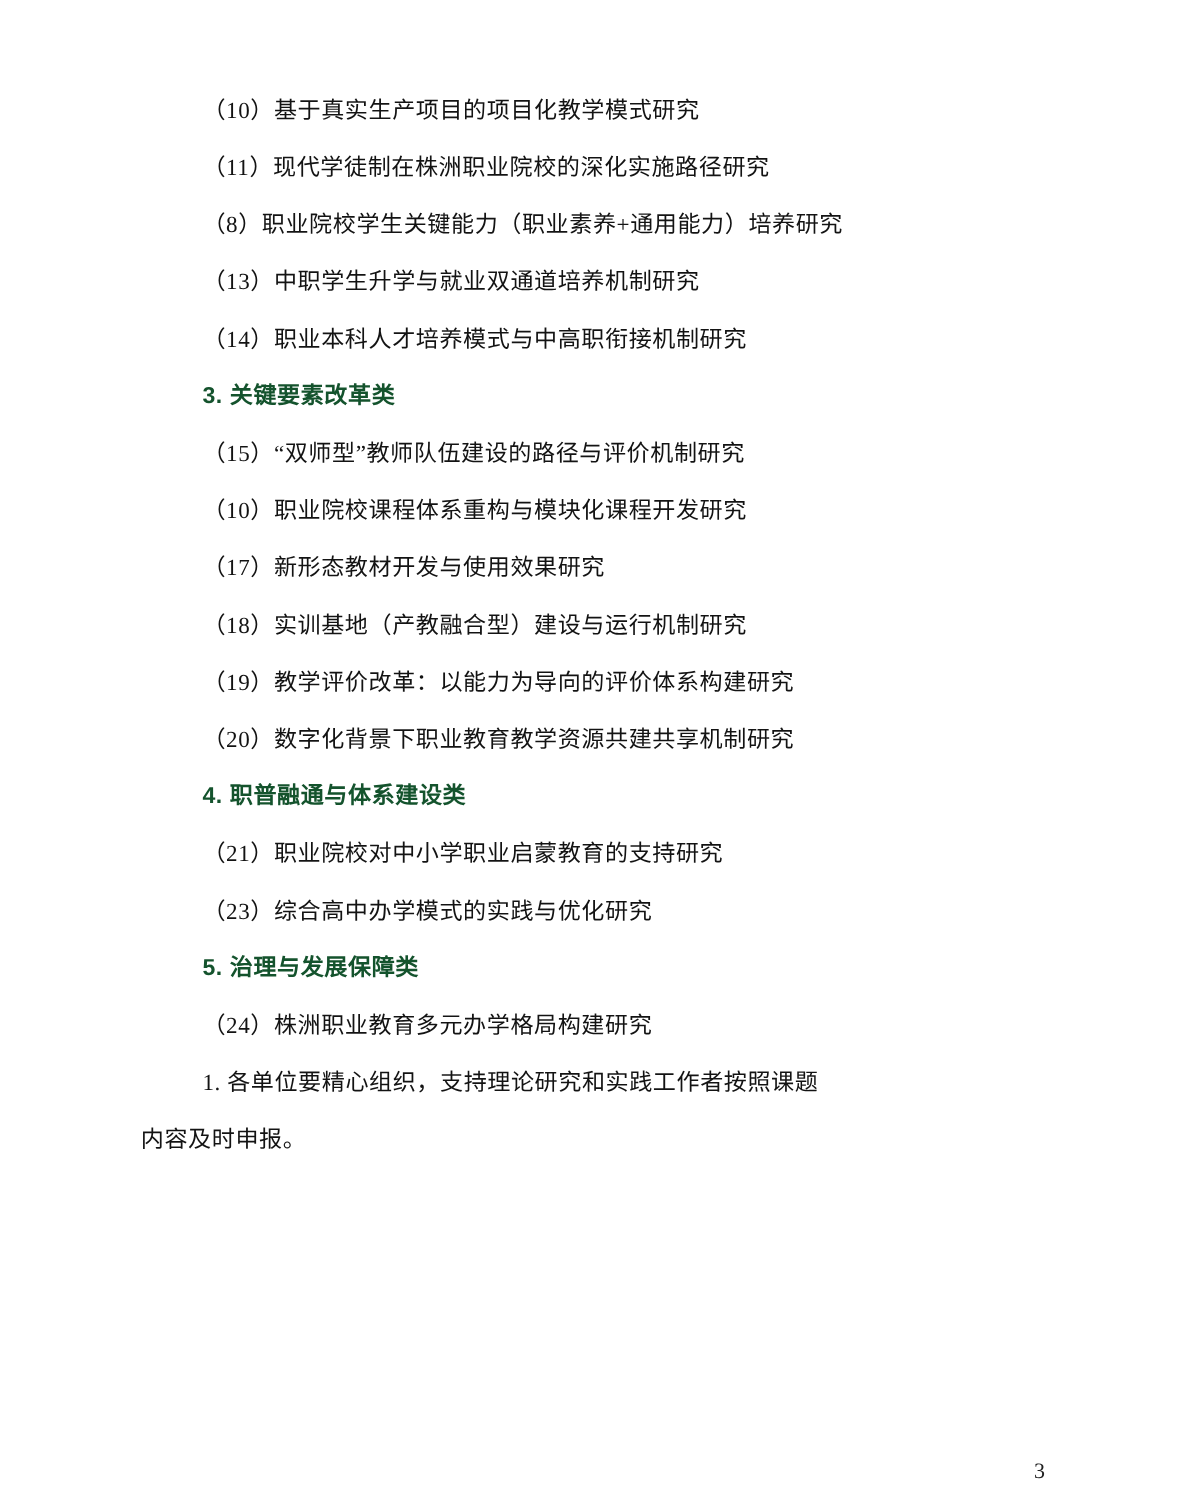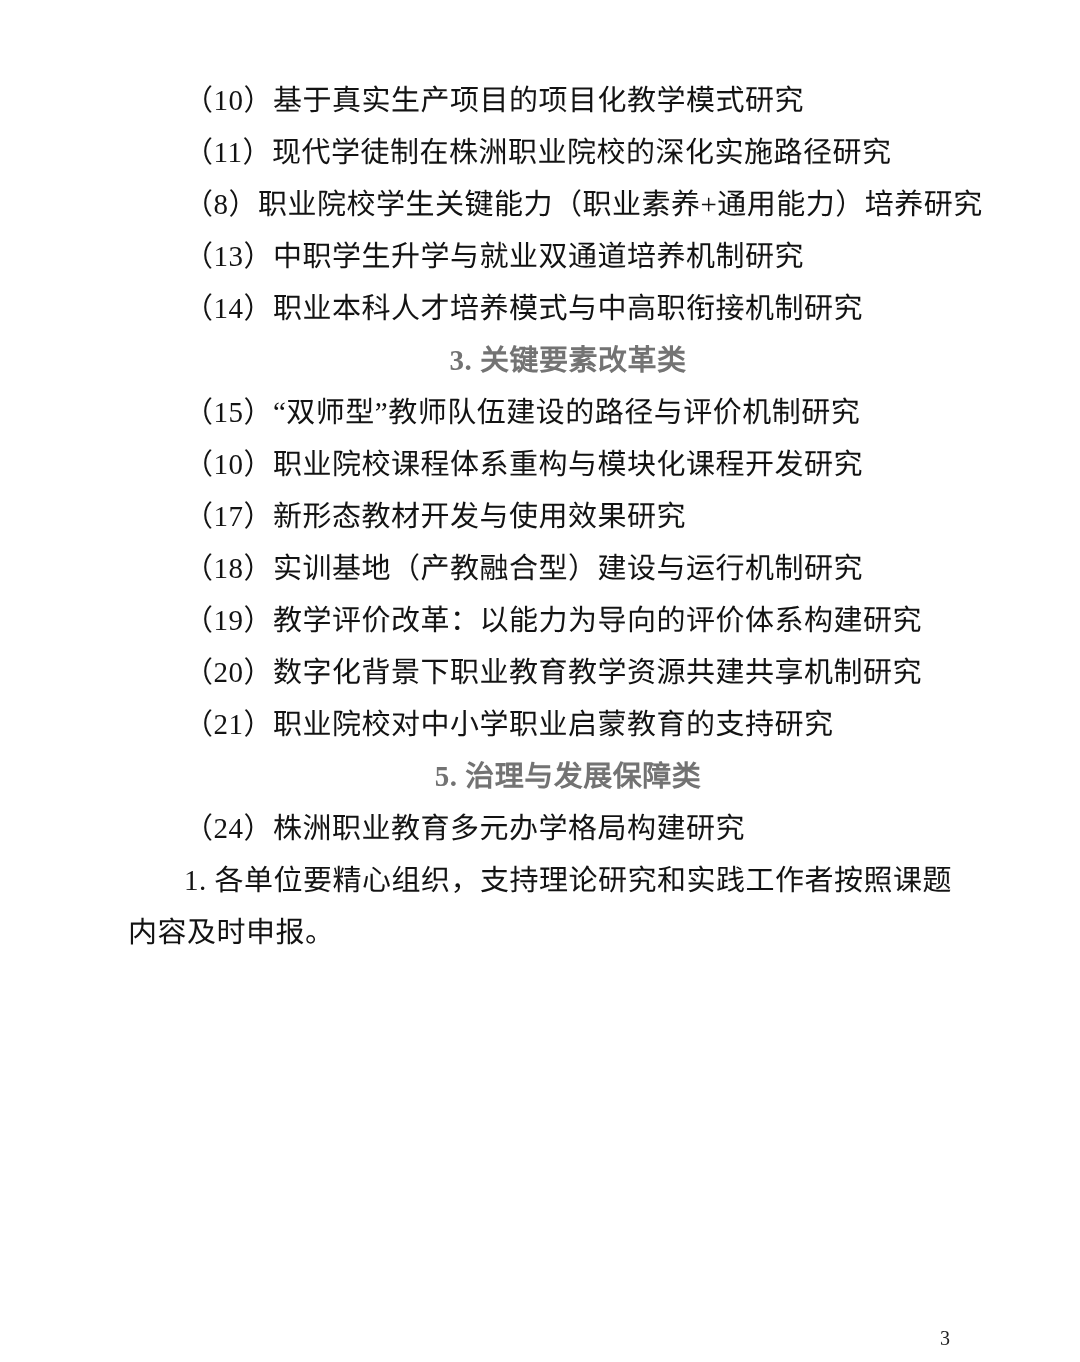--- a/index.html
+++ b/index.html
@@ -20,43 +20,42 @@
     inset: 0;
     background: #ffffff;
   }
   .content {
     position: absolute;
     left: 128px;
     top: 74px;
     width: 824px;
   }
   .line {
-    font-size: 29px;
+    font-size: 21px;
     line-height: 52px;
     letter-spacing: 0.5px;
     white-space: nowrap;
     overflow: visible;
   }
   
   .line.item,
   .line.subheading,
   .line.heading,
   .line.para-first {
     padding-left: 56px;
   }
   .line.para-cont {
     padding-left: 0;
   }
   
   .line.subheading,
   .line.heading {
-    font-family: Liberation Serif, serif;
+    font-family: Liberation Sans, sans-serif;
     font-weight: 700;
-    color: #737373;
-    text-align: center;
+    color: #14532d;
   }
   .page-number {
     position: absolute;
     top: 1326px;
     right: 130px;
     font-size: 20px;
     line-height: 24px;
     color: #222222;
   }
 </style>
@@ -70,20 +69,22 @@
       <div class="line item">（8）职业院校学生关键能力（职业素养+通用能力）培养研究</div>
       <div class="line item">（13）中职学生升学与就业双通道培养机制研究</div>
       <div class="line item">（14）职业本科人才培养模式与中高职衔接机制研究</div>
       <div class="line subheading">3. 关键要素改革类</div>
       <div class="line item">（15）“双师型”教师队伍建设的路径与评价机制研究</div>
       <div class="line item">（10）职业院校课程体系重构与模块化课程开发研究</div>
       <div class="line item">（17）新形态教材开发与使用效果研究</div>
       <div class="line item">（18）实训基地（产教融合型）建设与运行机制研究</div>
       <div class="line item">（19）教学评价改革：以能力为导向的评价体系构建研究</div>
       <div class="line item">（20）数字化背景下职业教育教学资源共建共享机制研究</div>
+      <div class="line subheading">4. 职普融通与体系建设类</div>
       <div class="line item">（21）职业院校对中小学职业启蒙教育的支持研究</div>
+      <div class="line item">（23）综合高中办学模式的实践与优化研究</div>
       <div class="line subheading">5. 治理与发展保障类</div>
       <div class="line item">（24）株洲职业教育多元办学格局构建研究</div>
       <div class="line para-first">1. 各单位要精心组织，支持理论研究和实践工作者按照课题</div>
       <div class="line para-cont">内容及时申报。</div>
     </div>
   <div class="page-number">3</div>
 </div>
 
 </body></html>

